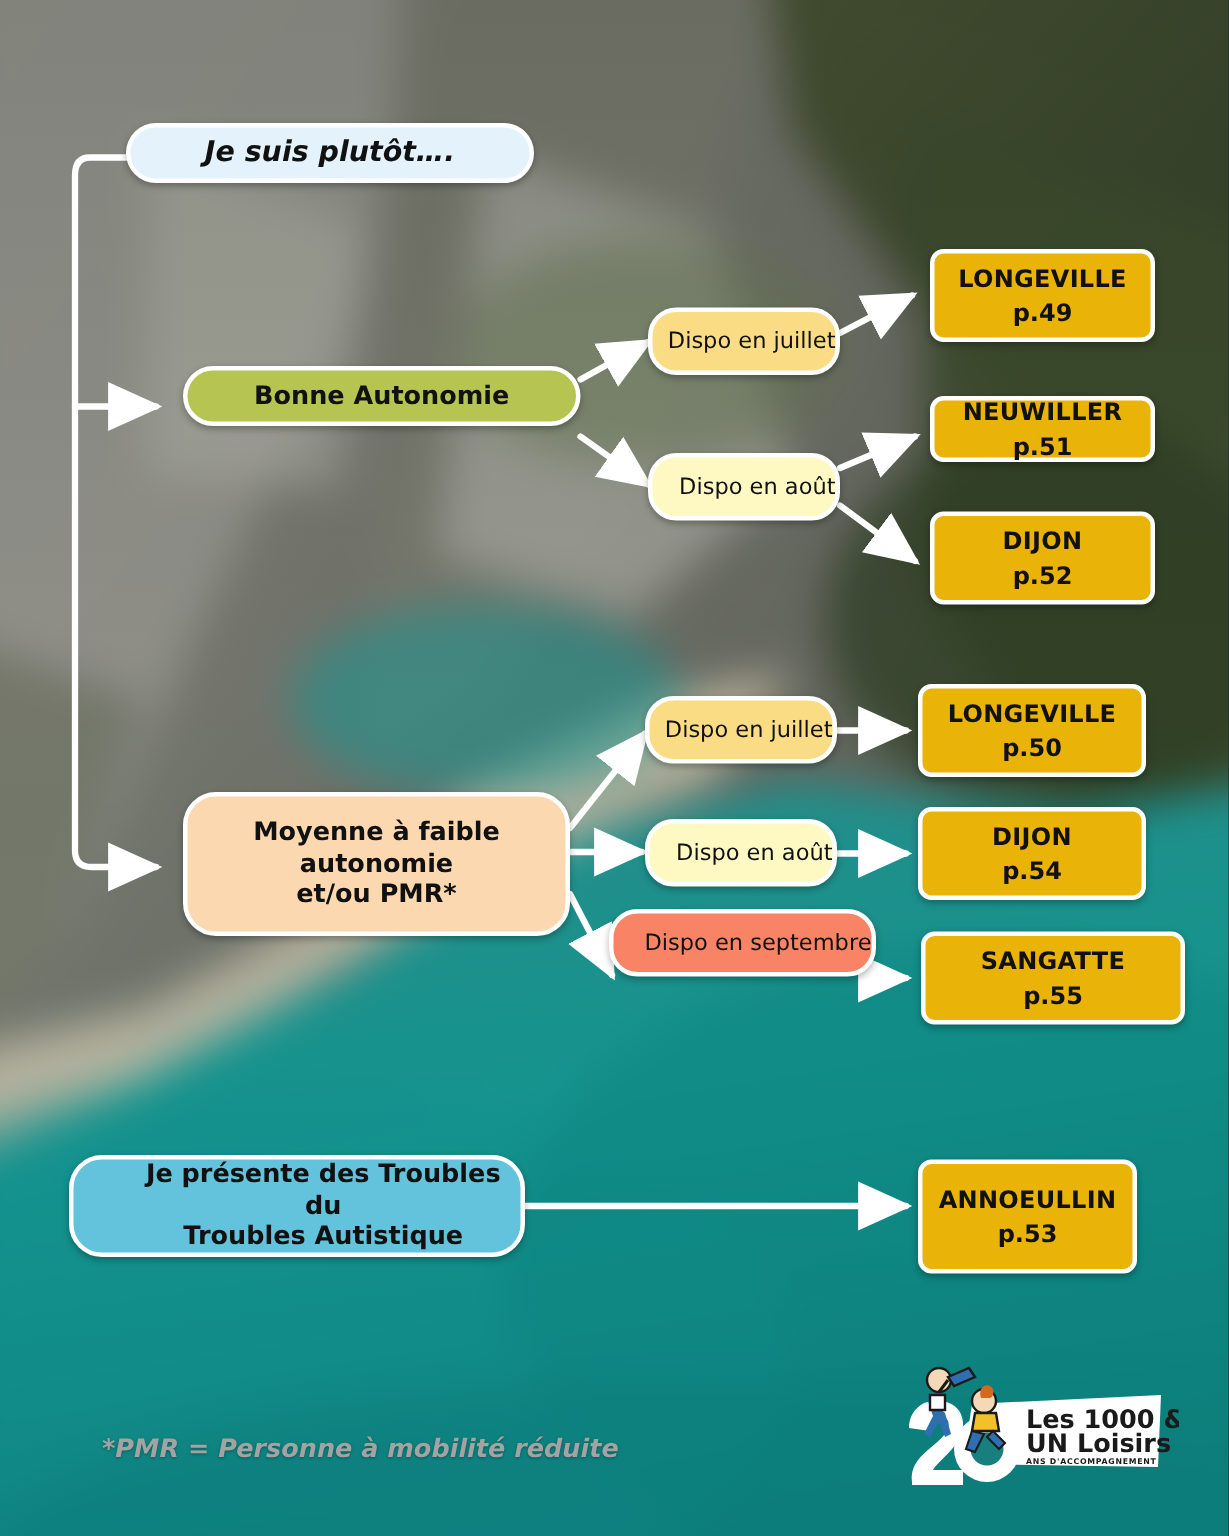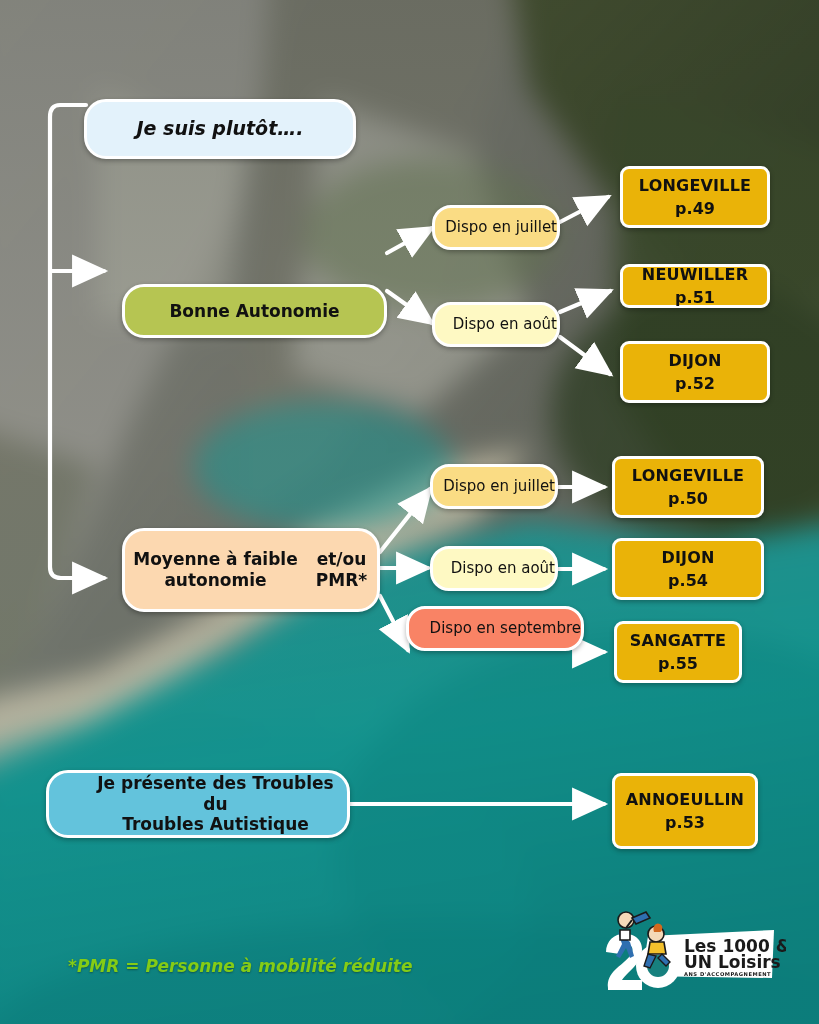--- a/index.html
+++ b/index.html
@@ -33,21 +33,21 @@
   .cat-blue{background:#63c3dc;font-weight:bold;font-size:17px;padding-left:35px;}
   .m-yellow{background:#fadc84;font-size:15px;}
   .m-orange{background:#fef9c3;font-size:15px;}
   .m-salmon{background:#f98365;font-size:15px;}
   .result{background:#eab308;font-weight:bold;font-size:16px;flex-direction:column;}
   .result .r-name{letter-spacing:.2px;}
   .result .r-page{margin-top:3px;}
 
   
   #footnote{
-    position:absolute;left:68px;top:956px;color:#84cc16;font-style:italic;
+    position:absolute;left:68px;top:956px;color:#a3a3a3;font-style:italic;
     font-weight:bold;font-size:17px;text-shadow:0 1px 2px rgba(0,0,0,.35);
   }
 
   
   #logo{position:absolute;left:596px;top:904px;width:190px;height:90px;}
 </style>
 </head>
 <body>
 
 <div id="page">
@@ -113,29 +113,29 @@
       <path d="M380,596 L408,650" marker-end="url(#arw)"></path>
 
       <path d="M558,487 L604,487" marker-end="url(#arw)"></path>
       <path d="M558,569 L604,569" marker-end="url(#arw)"></path>
       <path d="M584,652 L604,652" marker-end="url(#arw)"></path>
 
       <path d="M350,804 L604,804" marker-end="url(#arw)"></path>
     </g>
   </svg>
 
-  <div class="node rounded start" style="left:84px;top:99px;width:272px;height:60px;">
+  <div class="node rounded start" style="left:84px;top:82px;width:272px;height:40px;">
     <span>Je suis plutôt….</span>
   </div>
 
-  <div class="node rounded cat-green" style="left:122px;top:244px;width:265px;height:54px;margin-top:40px;">
+  <div class="node rounded cat-green" style="left:122px;top:244px;width:265px;height:40px;">
     <span>Bonne Autonomie</span>
   </div>
 
-  <div class="node rounded cat-peach" style="left:122px;top:528px;width:258px;height:84px;flex-direction:row;">
+  <div class="node rounded cat-peach" style="left:122px;top:528px;width:258px;height:96px;flex-direction:column;">
     <span>Moyenne à faible autonomie</span>
     <span>et/ou PMR*</span>
   </div>
 
   <div class="node rounded cat-blue" style="left:46px;top:770px;width:304px;height:68px;flex-direction:column;">
     <span>Je présente des Troubles du</span>
     <span>Troubles Autistique</span>
   </div>
 
   <div class="node pill m-yellow" style="left:432px;top:205px;width:128px;height:45px;">
@@ -173,21 +173,21 @@
   <div class="node rect result" style="left:612px;top:456px;width:152px;height:62px;">
     <span class="r-name">LONGEVILLE</span>
     <span class="r-page">p.50</span>
   </div>
 
   <div class="node rect result" style="left:612px;top:538px;width:152px;height:62px;">
     <span class="r-name">DIJON</span>
     <span class="r-page">p.54</span>
   </div>
 
-  <div class="node rect result" style="left:614px;top:621px;width:128px;height:62px;">
+  <div class="node rect result" style="left:614px;top:621px;width:176px;height:62px;">
     <span class="r-name">SANGATTE</span>
     <span class="r-page">p.55</span>
   </div>
 
   <div class="node rect result" style="left:612px;top:773px;width:146px;height:76px;">
     <span class="r-name">ANNOEULLIN</span>
     <span class="r-page">p.53</span>
   </div>
 
   <div id="footnote">*PMR = Personne à mobilité réduite</div>

